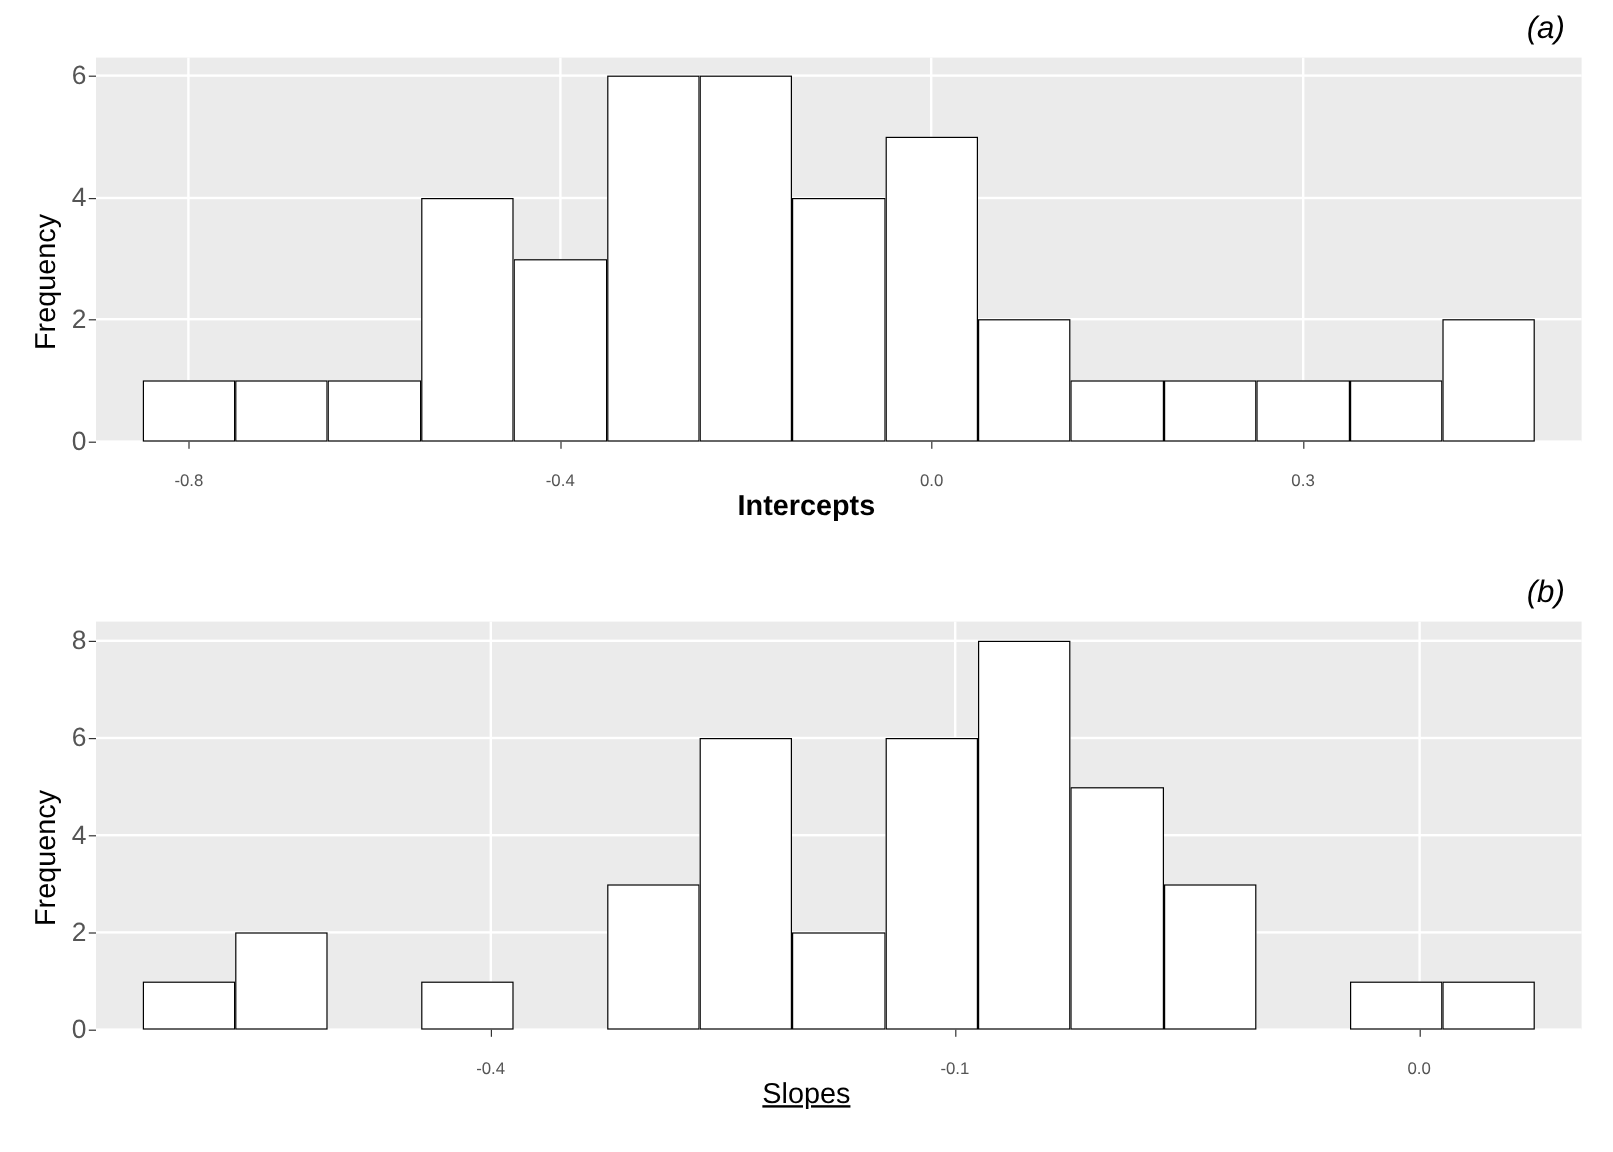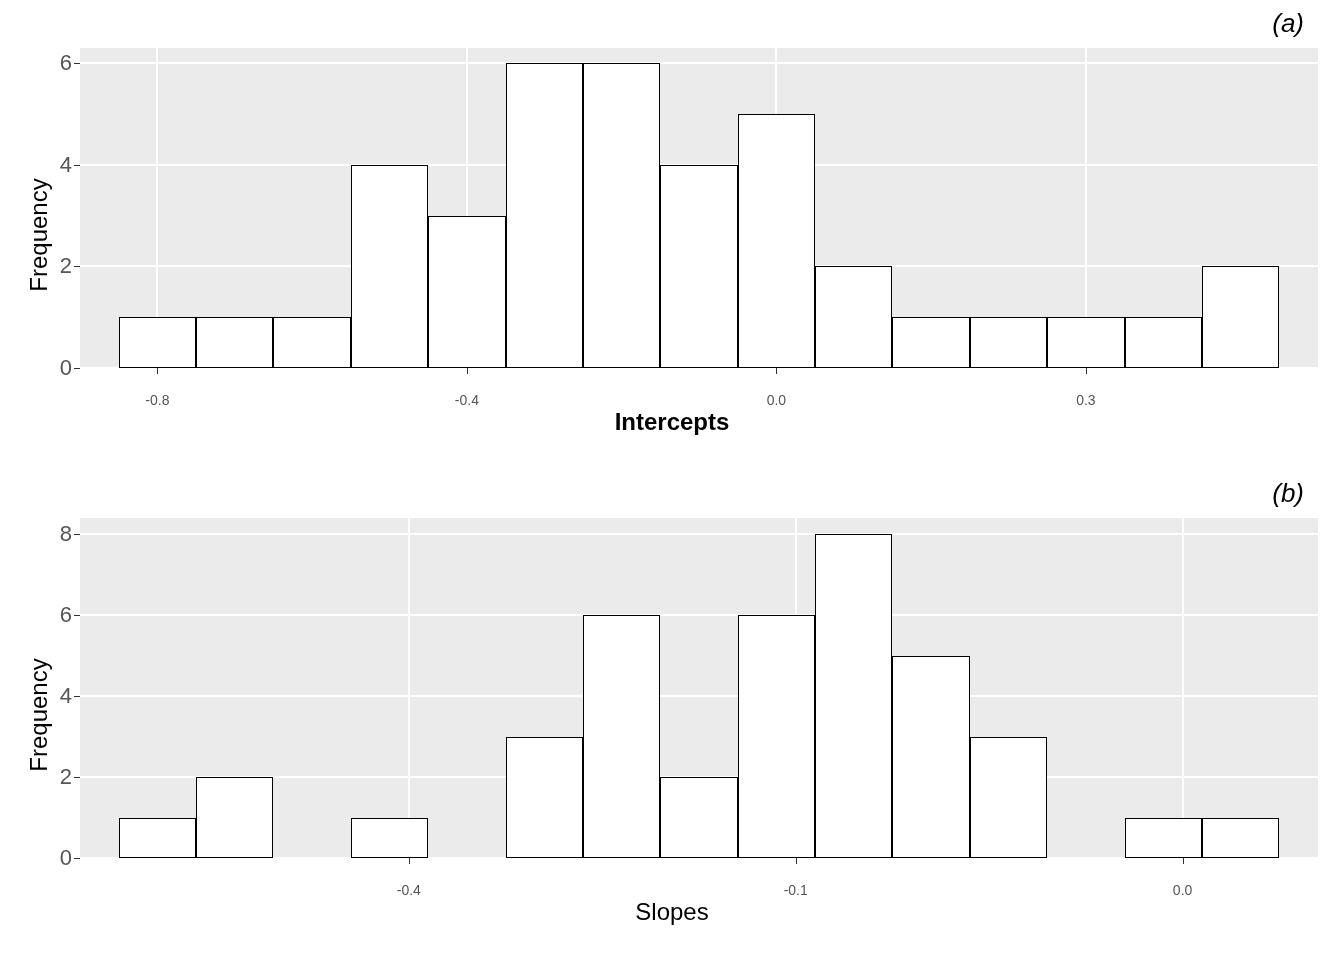--- a/index.html
+++ b/index.html
@@ -102,16 +102,16 @@
         <div class="bar" style="left: 425.562px; width: 77.375px; height: 121.429px;"></div>
         <div class="bar" style="left: 502.938px; width: 77.375px; height: 242.857px;"></div>
         <div class="bar" style="left: 580.312px; width: 77.375px; height: 80.9524px;"></div>
         <div class="bar" style="left: 657.688px; width: 77.375px; height: 242.857px;"></div>
         <div class="bar" style="left: 735.062px; width: 77.375px; height: 323.81px;"></div>
         <div class="bar" style="left: 812.438px; width: 77.375px; height: 202.381px;"></div>
         <div class="bar" style="left: 889.812px; width: 77.375px; height: 121.429px;"></div>
         <div class="bar" style="left: 1044.56px; width: 77.375px; height: 40.4762px;"></div>
         <div class="bar" style="left: 1121.94px; width: 77.375px; height: 40.4762px;"></div>
       </div>
-  <div class="xlab" style="top:428px;">Slopes</div>
+  <div class="xlab" style="top:428px;text-decoration:underline;">Slopes</div>
 </div>
 
 </div>
 
 </body></html>

